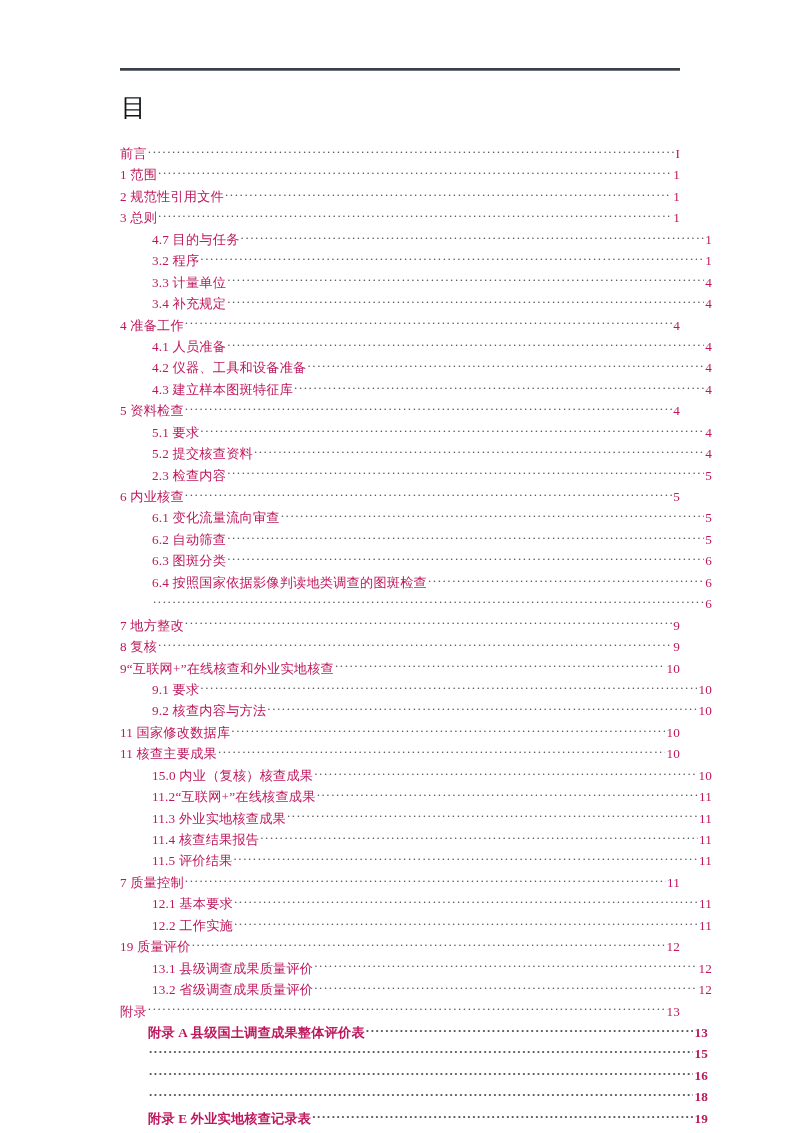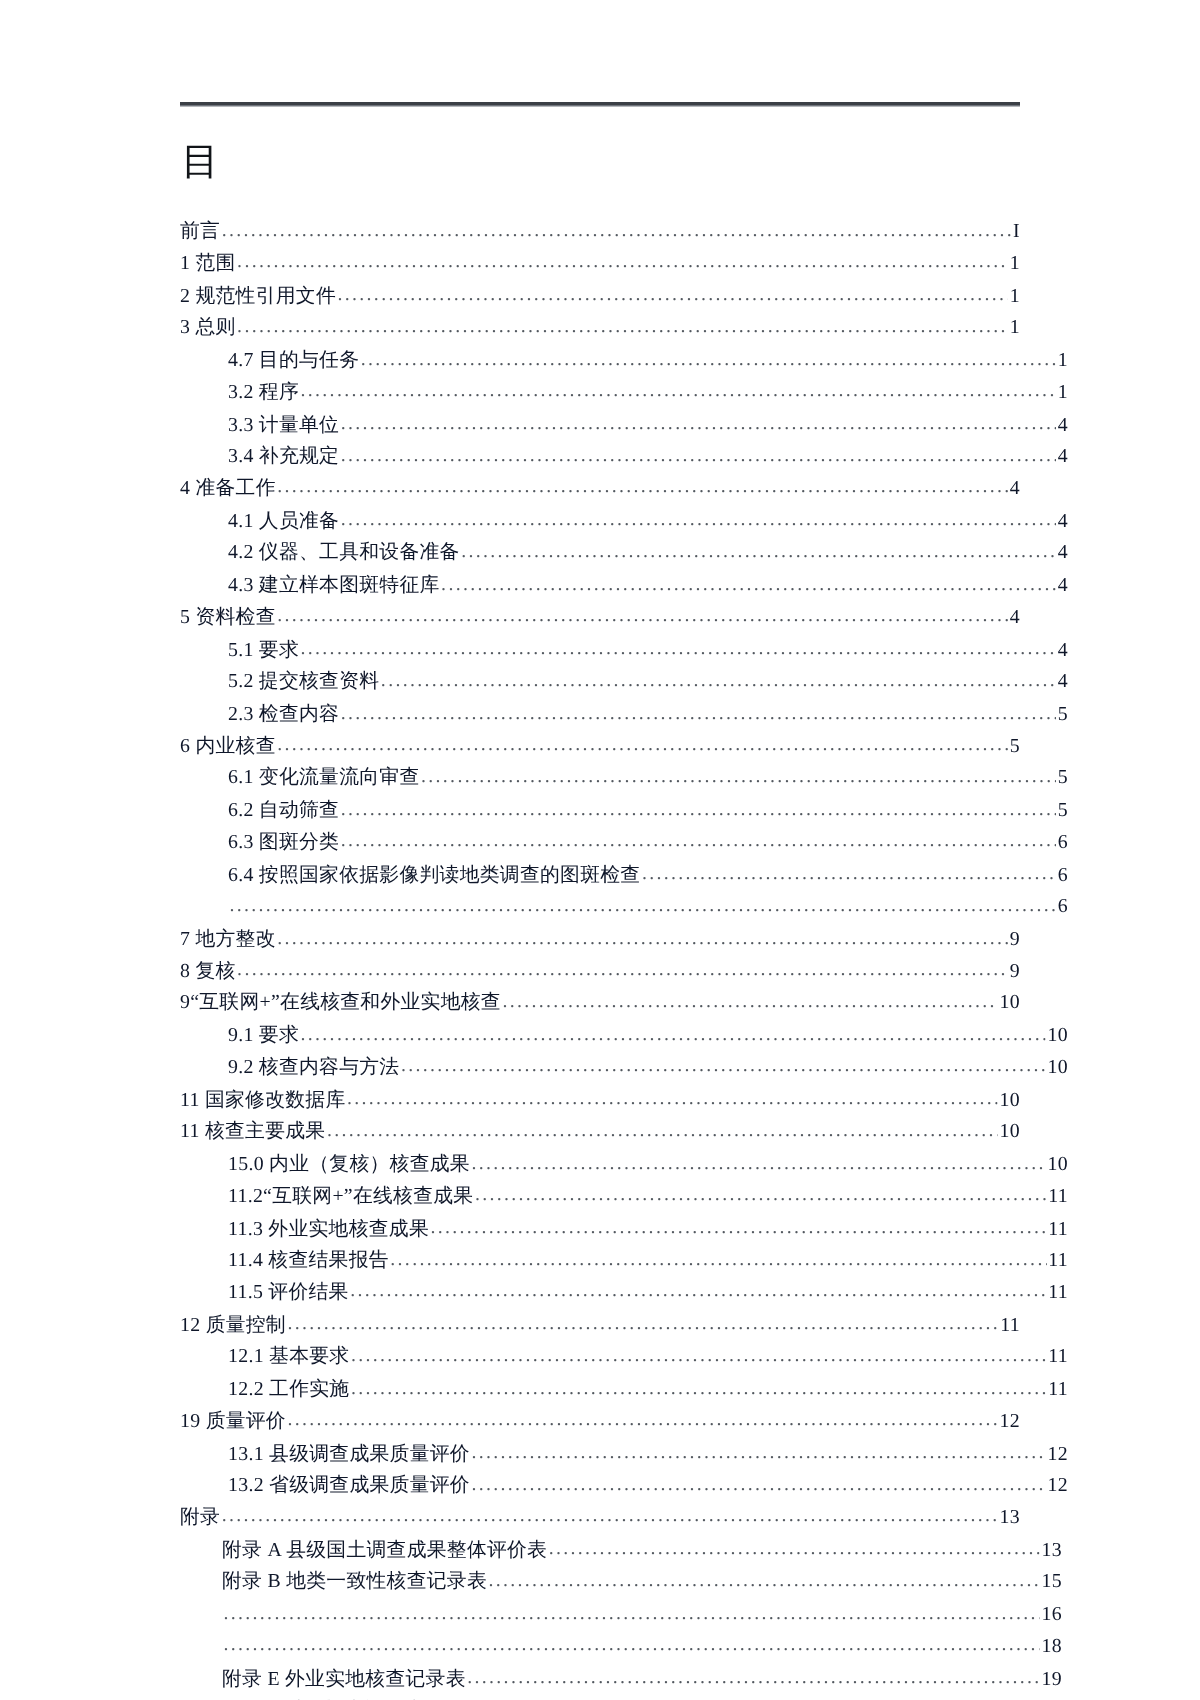--- a/index.html
+++ b/index.html
@@ -57,34 +57,34 @@
   
   .toc-list {
     position: absolute;
     left: 120px;
     top: 143px;
     width: 560px;
   }
 
   .toc-row {
     display: flex;
-    align-items: flex-end;
+    align-items: center;
     width: 100%;
     font-size: 13.2px;
     line-height: 21.45px;
     height: 21.45px;
-    color: #0f172a;
+    color: #be185d;
     white-space: nowrap;
     overflow: hidden;
   }
 
   
   .toc-row.lvl1  { padding-left: 0px;  }
   .toc-row.lvl2  { padding-left: 32px; }
-  .toc-row.appx  { padding-left: 28px; }
+  .toc-row.appx  { padding-left: 28px; font-weight: bold; }
 
   .toc-label {
     flex: 0 0 auto;
     letter-spacing: 0.2px;
   }
 
   .toc-leader {
     flex: 1 1 auto;
     min-width: 6px;
     position: relative;
@@ -285,21 +285,21 @@
         <span class="toc-label">11.4 核查结果报告</span>
         <span class="toc-leader"></span>
         <span class="toc-page">11</span>
       </div>
       <div class="toc-row lvl2">
         <span class="toc-label">11.5 评价结果</span>
         <span class="toc-leader"></span>
         <span class="toc-page">11</span>
       </div>
       <div class="toc-row lvl1">
-        <span class="toc-label">12 质量控制</span>
+        <span class="toc-label">7 质量控制</span>
         <span class="toc-leader"></span>
         <span class="toc-page">11</span>
       </div>
       <div class="toc-row lvl2">
         <span class="toc-label">12.1 基本要求</span>
         <span class="toc-leader"></span>
         <span class="toc-page">11</span>
       </div>
       <div class="toc-row lvl2">
         <span class="toc-label">12.2 工作实施</span>
@@ -325,21 +325,20 @@
         <span class="toc-label">附录</span>
         <span class="toc-leader"></span>
         <span class="toc-page">13</span>
       </div>
       <div class="toc-row appx">
         <span class="toc-label">附录 A 县级国土调查成果整体评价表</span>
         <span class="toc-leader"></span>
         <span class="toc-page">13</span>
       </div>
       <div class="toc-row appx">
-        <span class="toc-label">附录 B 地类一致性核查记录表</span>
         <span class="toc-leader"></span>
         <span class="toc-page">15</span>
       </div>
       <div class="toc-row appx">
         <span class="toc-leader"></span>
         <span class="toc-page">16</span>
       </div>
       <div class="toc-row appx">
         <span class="toc-leader"></span>
         <span class="toc-page">18</span>

